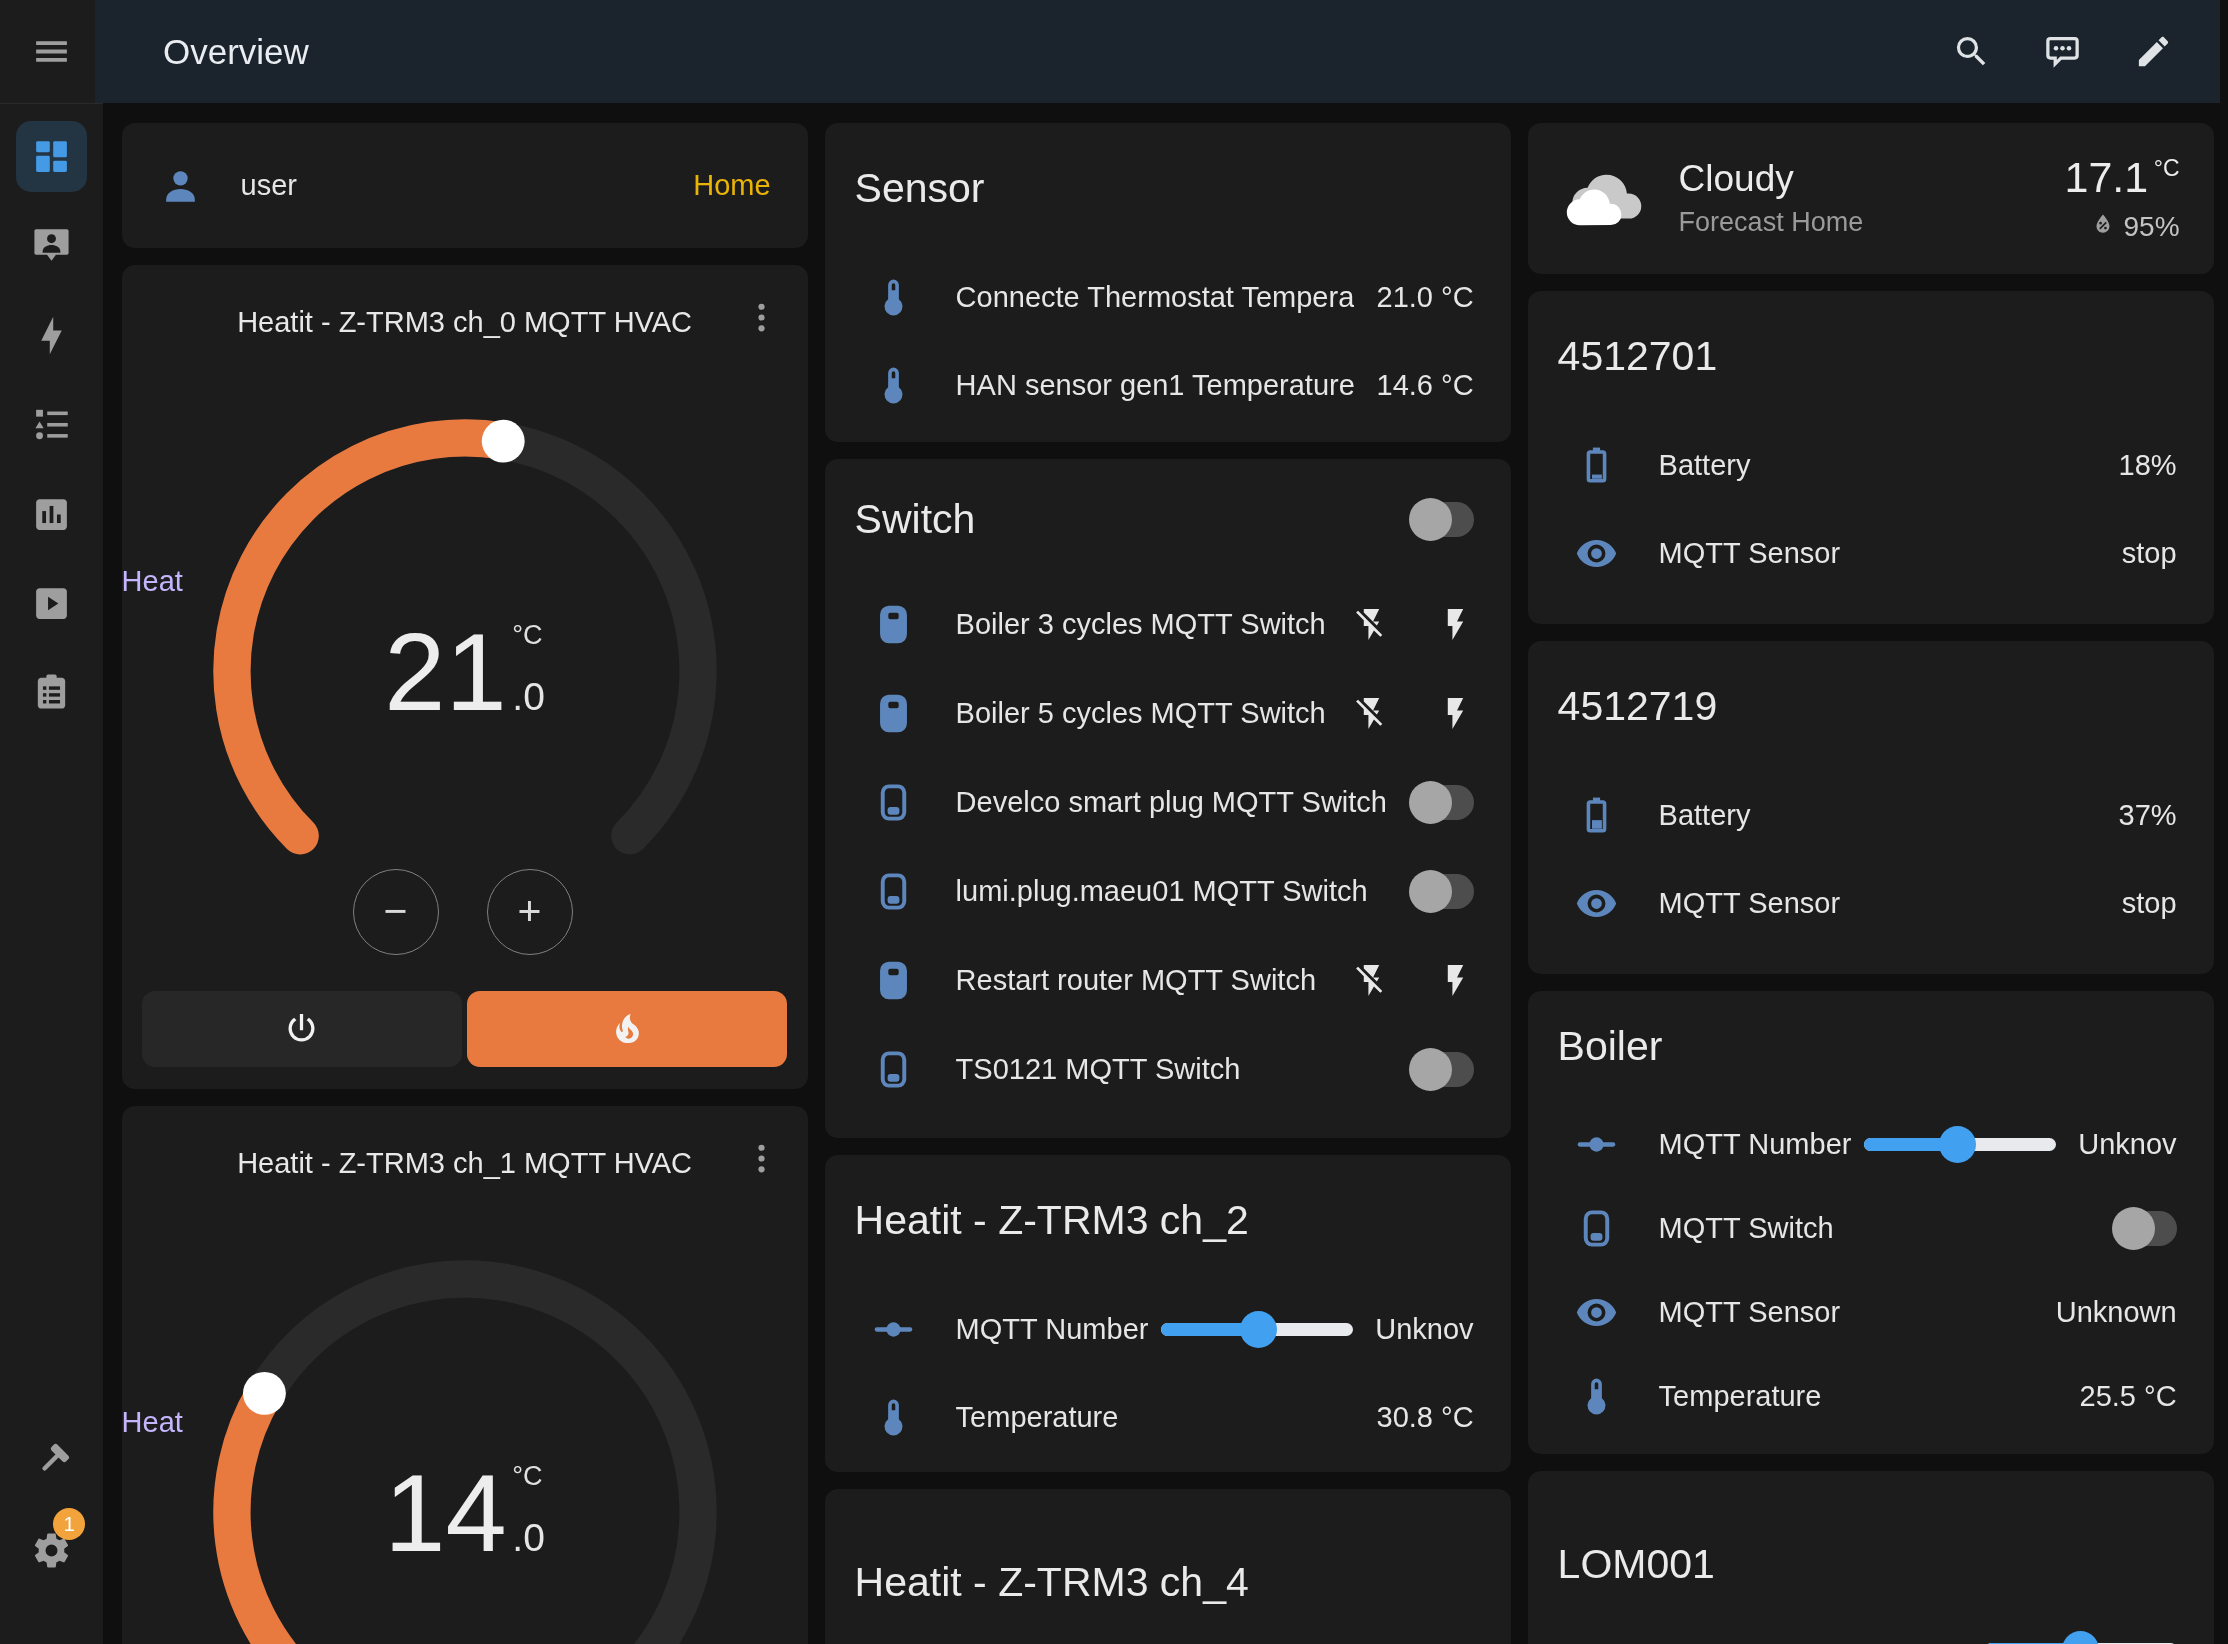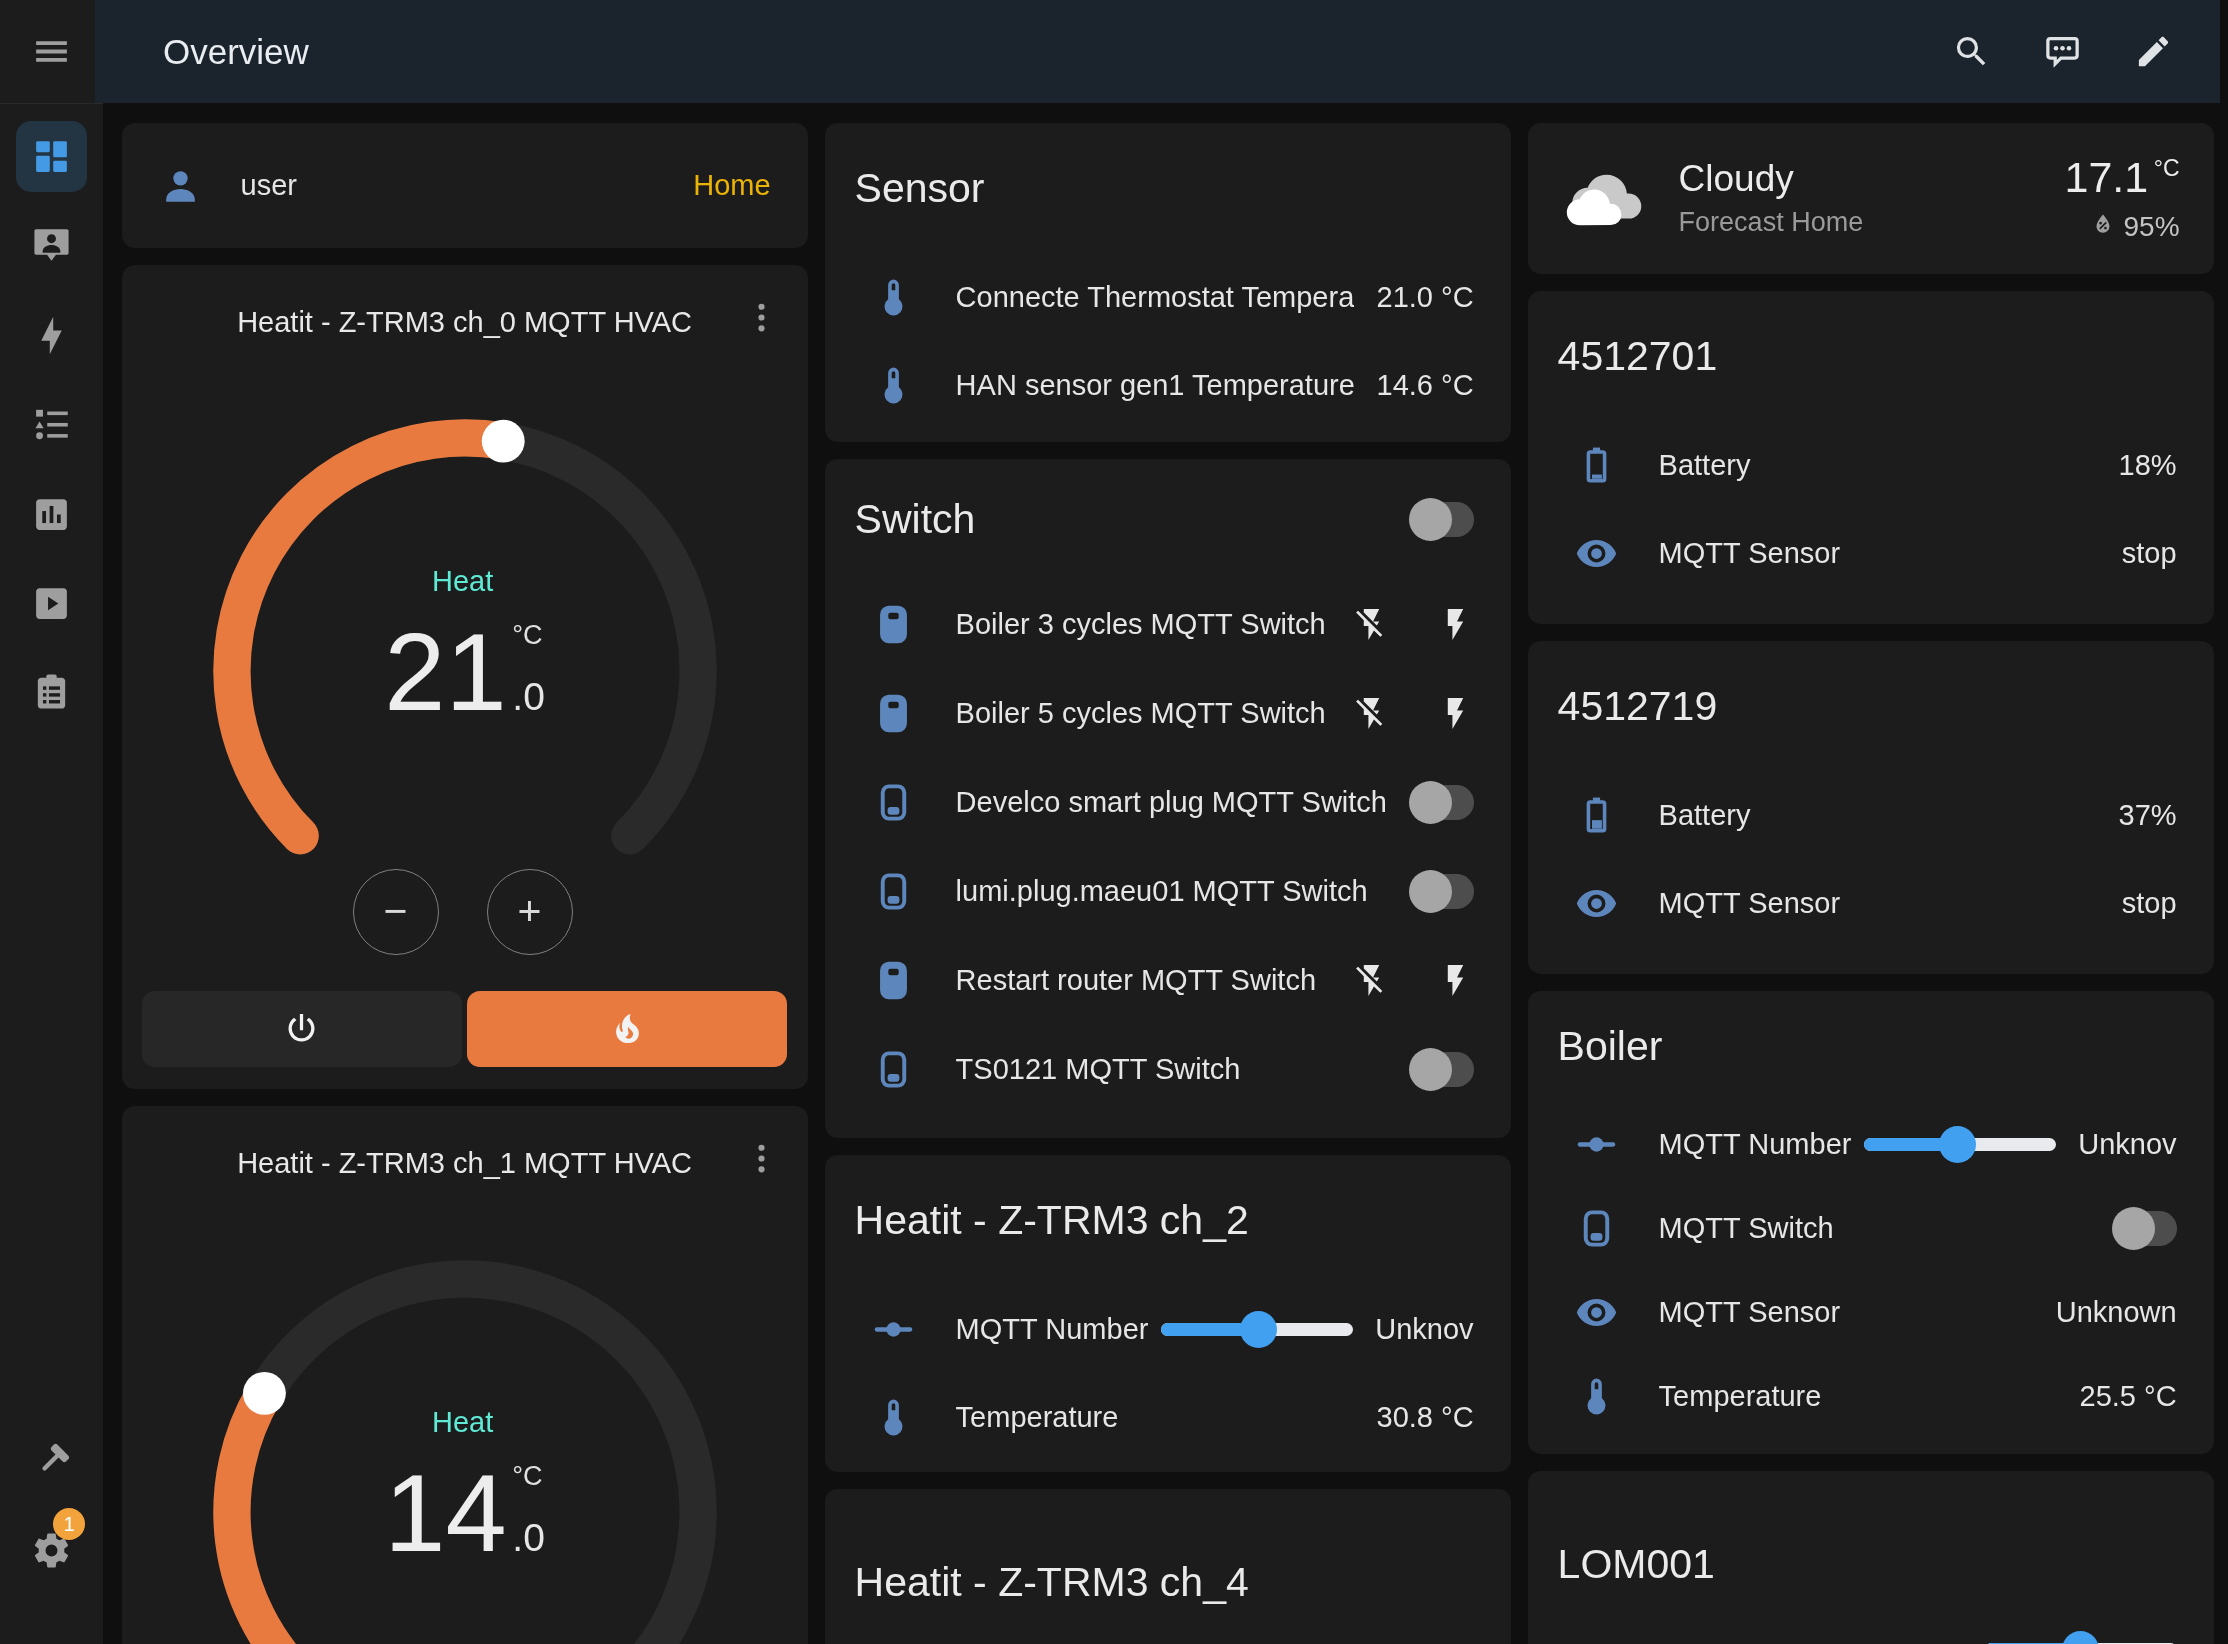--- a/index.html
+++ b/index.html
@@ -63,21 +63,21 @@
 
   
   .hvac{height:824px;}
   .hvac .tc-title{position:absolute;top:41px;left:0;right:0;text-align:center;font-size:29px;color:#e8e8e8;}
   .menu-dots{position:absolute;top:34px;right:28px;width:37px;height:37px;cursor:pointer;}
   .menu-dots svg{width:100%;height:100%;fill:#9e9e9e;}
   .gauge{position:absolute;left:82px;top:145px;width:522px;height:522px;}
   .gauge .gauge-track{stroke:#2a2a2a;stroke-width:40;fill:none;stroke-linecap:round;}
   .gauge .gauge-fill{stroke:#e87a40;stroke-width:40;fill:none;stroke-linecap:round;}
   .gauge .gauge-knob{fill:#ffffff;}
-  .dial-mode{position:absolute;left:0;right:4px;top:300px;text-align:center;font-size:29px;color:#5eead4;}
+  .dial-mode{position:absolute;left:0;right:4px;top:300px;font-size:29px;color:#c4b5fd;}
   .dial-temp{position:absolute;left:0;right:0;top:352px;display:flex;justify-content:center;}
   .dial-temp .big{font-size:110px;line-height:1;color:#ededed;}
   .dial-temp .side{display:flex;flex-direction:column;margin-left:5.6px;}
   .dial-temp .unit{font-size:27px;color:#e0e0e0;margin-top:3.7px;}
   .dial-temp .dec{font-size:39px;color:#e6e6e6;margin-top:24px;}
   .stepper{position:absolute;top:604px;width:86px;height:86px;border-radius:50%;
            border:1.9px solid #808080;box-sizing:border-box;display:flex;align-items:center;justify-content:center;
            font-size:41px;color:#d9d9d9;cursor:pointer;}
   #minus0,#minus1{left:231px;} #plus0,#plus1{left:365px;}
   .modes{position:absolute;left:20.5px;right:20.5px;top:726px;height:76px;display:flex;gap:5.6px;}

